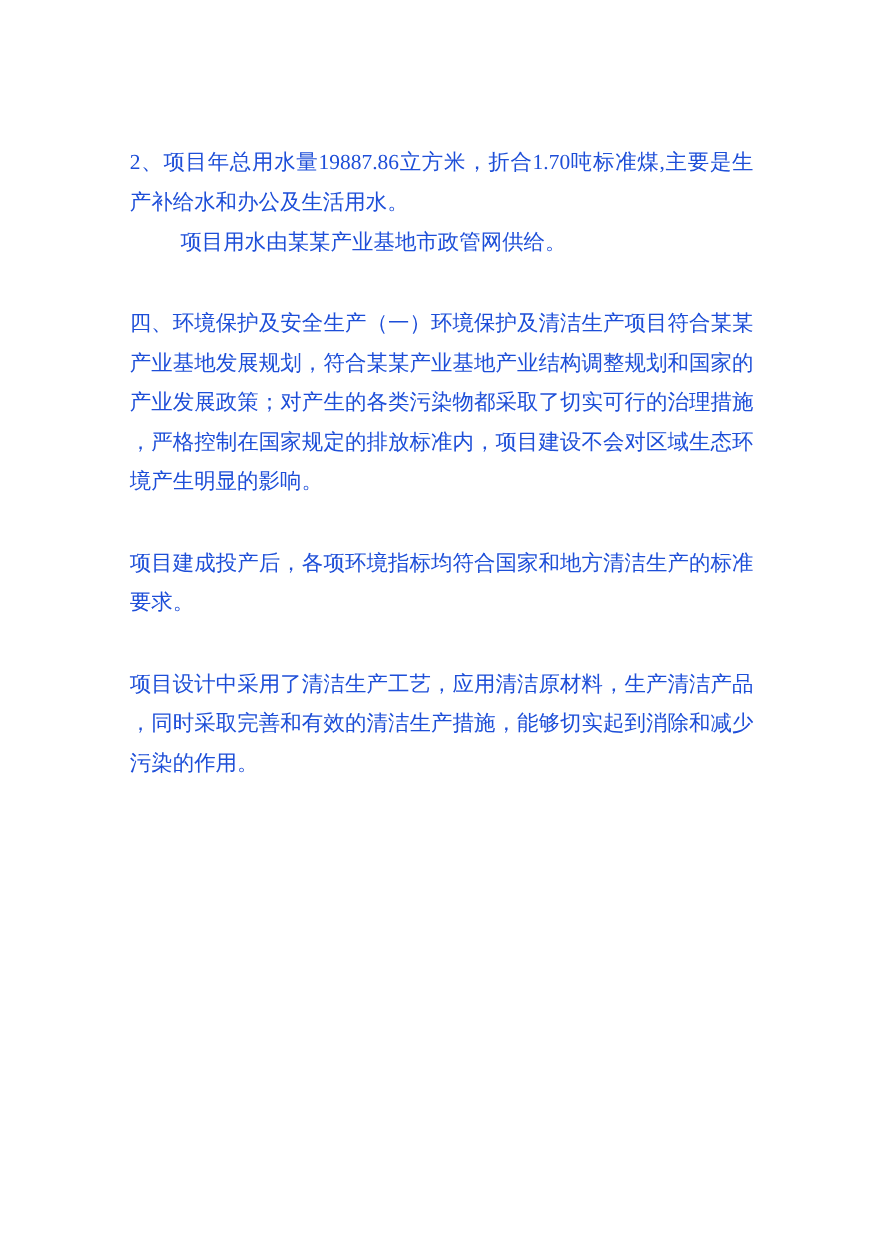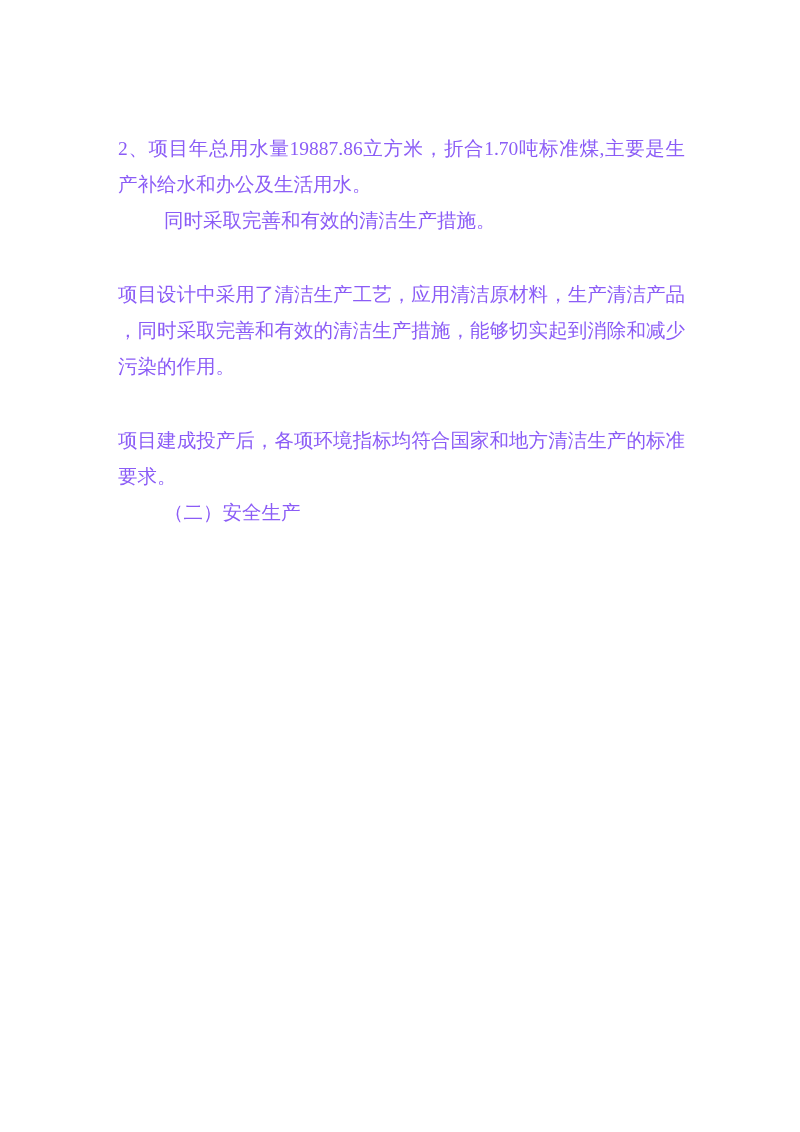--- a/index.html
+++ b/index.html
@@ -20,21 +20,21 @@
     top: 0;
     width: 800px;
     height: 1132px;
     background: #ffffff;
   }
   .content {
     position: absolute;
     left: 118px;
     top: 131px;
     width: 567px;
-    color: #8b5cf6;
+    color: #1d4ed8;
     font-size: 19.5px;
     line-height: 36px;
     text-align: justify;
     word-break: break-all;
     line-break: anywhere;
   }
   .para {
     margin: 0;
   }
   .para.gap {
@@ -43,18 +43,18 @@
   .para.indent {
     text-indent: 46px;
   }
 </style>
 </head>
 <body>
 
 <div class="page">
   <div class="content">
     <p class="para">2、项目年总用水量19887.86立方米，折合1.70吨标准煤,主要是生产补给水和办公及生活用水。</p>
-    <p class="para indent">同时采取完善和有效的清洁生产措施。</p>
+    <p class="para indent">项目用水由某某产业基地市政管网供给。</p>
+    <p class="para gap">四、环境保护及安全生产（一）环境保护及清洁生产项目符合某某产业基地发展规划，符合某某产业基地产业结构调整规划和国家的产业发展政策；对产生的各类污染物都采取了切实可行的治理措施，严格控制在国家规定的排放标准内，项目建设不会对区域生态环境产生明显的影响。</p>
+    <p class="para gap">项目建成投产后，各项环境指标均符合国家和地方清洁生产的标准要求。</p>
     <p class="para gap">项目设计中采用了清洁生产工艺，应用清洁原材料，生产清洁产品，同时采取完善和有效的清洁生产措施，能够切实起到消除和减少污染的作用。</p>
-    <p class="para gap">项目建成投产后，各项环境指标均符合国家和地方清洁生产的标准要求。</p>
-    <p class="para indent">（二）安全生产</p>
   </div>
 </div>
 
 </body></html>

